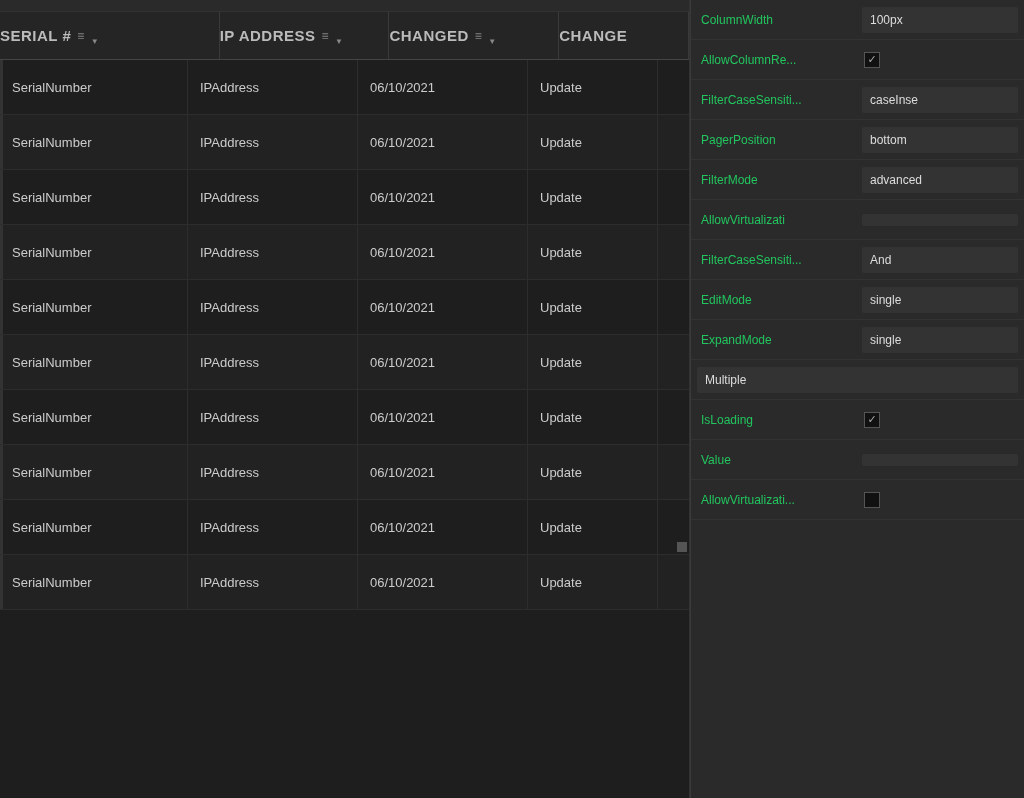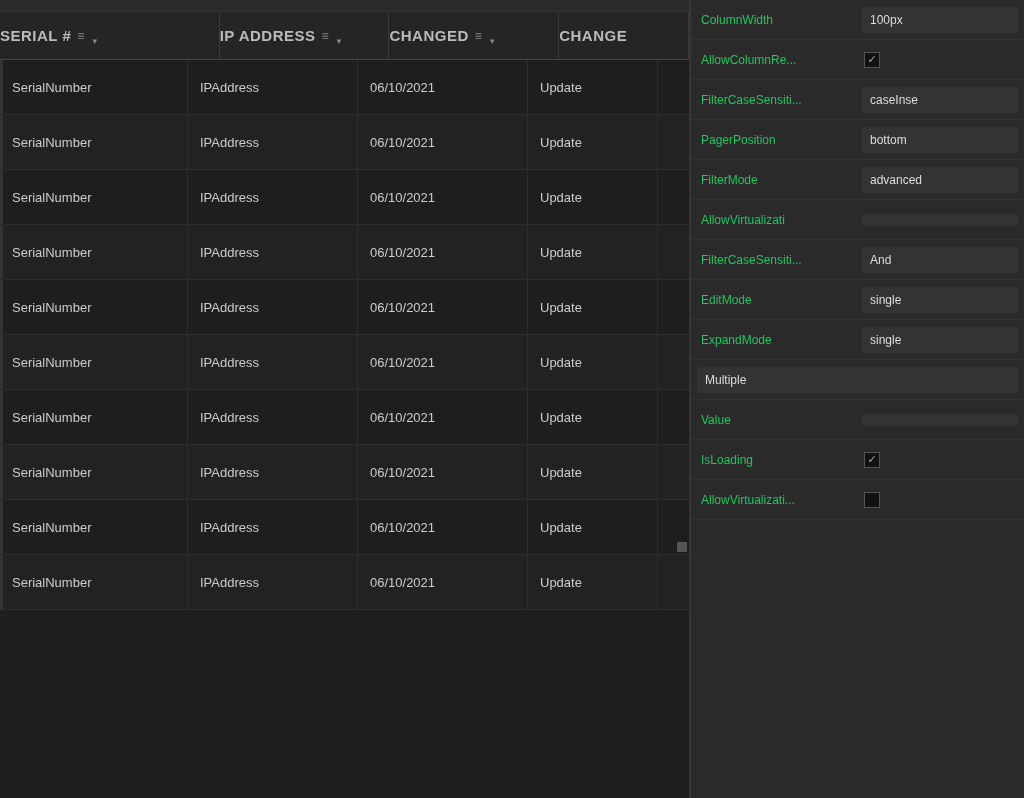--- a/index.html
+++ b/index.html
@@ -345,24 +345,24 @@
       <div class="prop-value">single</div>
     </div>
     <div class="prop-row">
       <div class="prop-label">ExpandMode</div>
       <div class="prop-value">single</div>
     </div>
     <div class="prop-row">
       <div class="prop-value">Multiple</div>
     </div>
     <div class="prop-row">
+      <div class="prop-label">IsLoading</div>
+      <div class="prop-checkbox prop-checkbox-dark checked"></div>
+    </div>
+    <div class="prop-row">
       <div class="prop-label">Value</div>
       <div class="prop-value"></div>
     </div>
     <div class="prop-row">
-      <div class="prop-label">IsLoading</div>
-      <div class="prop-checkbox prop-checkbox-dark checked"></div>
-    </div>
-    <div class="prop-row">
       <div class="prop-label">AllowVirtualizati...</div>
       <div class="prop-checkbox prop-checkbox-dark"></div>
     </div>
   </div>
 
 </body></html>

